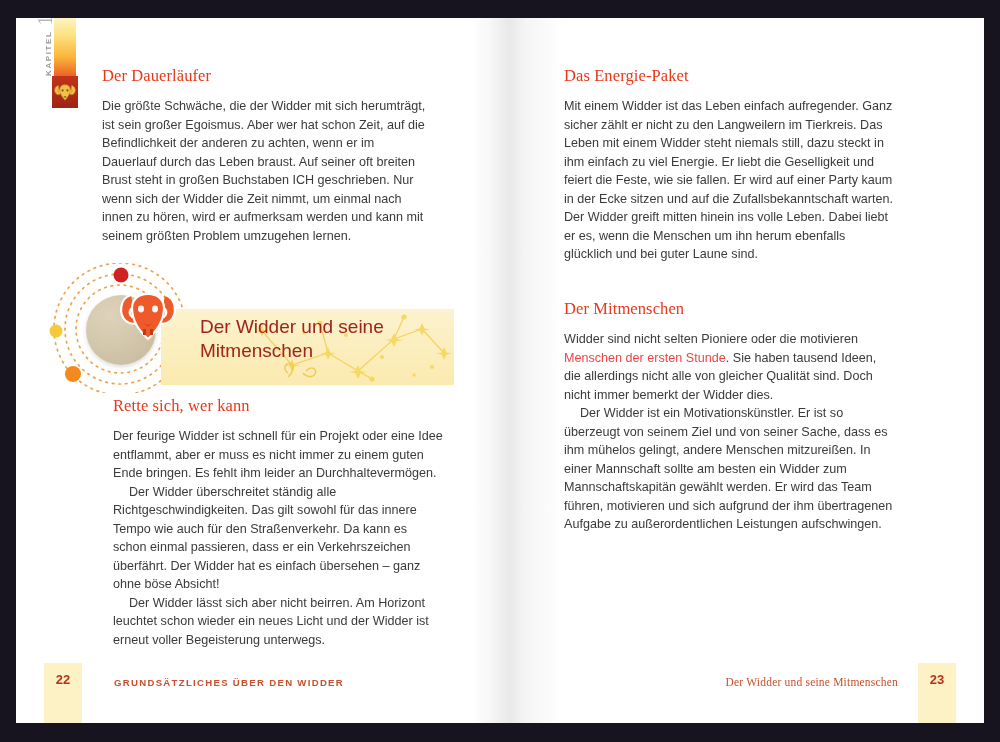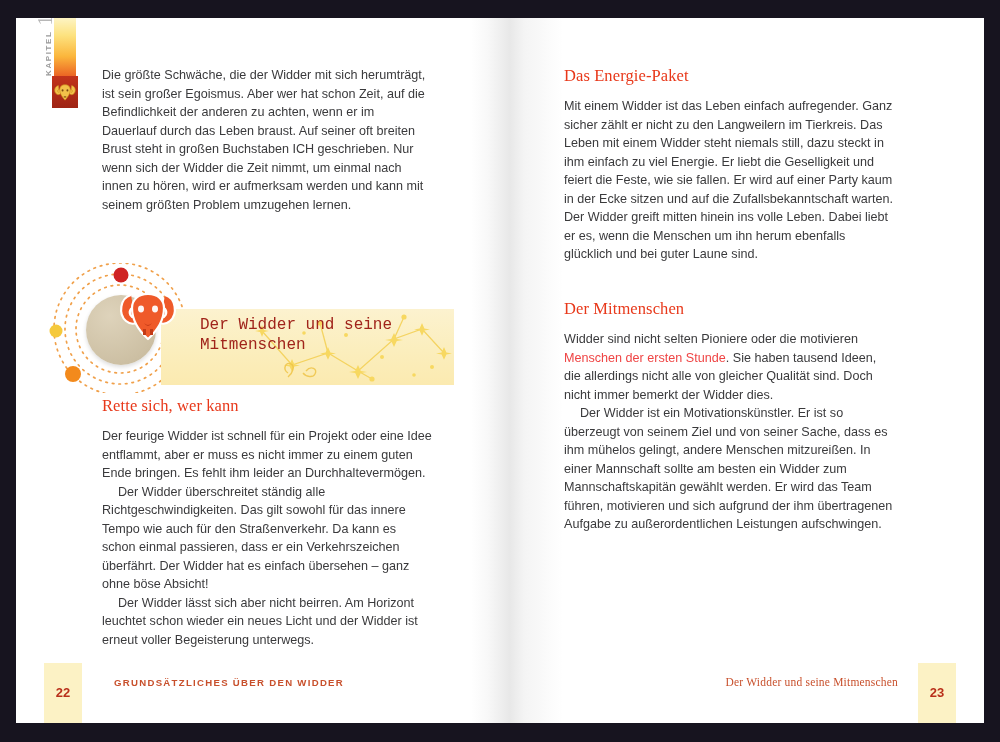--- a/index.html
+++ b/index.html
@@ -83,34 +83,34 @@
     box-shadow:0 2px 4px rgba(0,0,0,0.14);
   }
   .banner{
     position:absolute;left:127px;top:46px;width:293px;height:76px;
     background:linear-gradient(to bottom,#fcf2cf 0%,#fbeebd 55%,#fbeab0 100%);
     overflow:hidden;
   }
   .banner .consts{position:absolute;right:0;top:0;width:200px;height:76px;opacity:.95;}
   .banner-title{
     position:absolute;left:39px;top:6px;width:240px;
-    font-family:Liberation Mono, monospace;
-    font-size:16px;line-height:1.28;color:#a0241b;
+    font-family:Liberation Sans, sans-serif;
+    font-size:19px;line-height:1.28;color:#a0241b;
   }
   .ram-big{position:absolute;left:82px;top:20px;width:64px;height:64px;}
 
   
   .folio{
     position:absolute;bottom:0;width:38px;
     background:#fcf2c5;
     display:flex;align-items:flex-start;justify-content:center;
   }
   .folio span{
     font-size:13px;font-weight:700;color:#b9301a;
-    font-family:"Liberation Sans",sans-serif;padding-top:22px;
+    font-family:"Liberation Sans",sans-serif;padding-top:9px;
   }
   .folio-left{left:28px;height:60px;}
   .folio-right{right:28px;height:60px;}
   .runhead{
     position:absolute;bottom:35px;
     font-size:9.6px;color:#c8502c;white-space:nowrap;
   }
   .runhead-left{left:98px;letter-spacing:1.3px;font-weight:600;}
   .runhead-right{right:86px;font-family:"Liberation Serif",serif;font-size:11.5px;letter-spacing:.2px;}
 </style>
@@ -138,20 +138,21 @@
             </g>
           </svg>
         </div>
         <div class="chapter-label">
           <span class="chapter-word">KAPITEL</span>
           <span class="chapter-num">1</span>
         </div>
       </div>
 
       <div class="col col-left">
+        <h2 class="sec">Der Dauerläufer</h2>
         <p class="body">Die größte Schwäche, die der Widder mit sich herumträgt, ist sein großer Egoismus. Aber wer hat schon Zeit, auf die Befindlichkeit der anderen zu achten, wenn er im Dauerlauf durch das Leben braust. Auf seiner oft breiten Brust steht in großen Buchstaben ICH geschrieben. Nur wenn sich der Widder die Zeit nimmt, um einmal nach innen zu hören, wird er aufmerksam werden und kann mit seinem größten Problem umzugehen lernen.</p>
       </div>
 
       <div class="banner-wrap">
         <svg class="orbits" viewBox="0 0 150 130">
           <g fill="none" stroke="#f0a04a" stroke-width="1.7" stroke-linecap="round" stroke-dasharray="1.6 5">
             <circle cx="86" cy="66" r="44"></circle>
             <circle cx="86" cy="66" r="55"></circle>
             <circle cx="86" cy="66" r="66"></circle>
           </g>
@@ -208,21 +209,21 @@
             <ellipse cx="39" cy="26" rx="3" ry="3.4"></ellipse>
           </g>
           <g fill="#c23a16">
             <path d="M28 40 q4 4 8 0 q-4 6 -8 0 z"></path>
             <path d="M27 46 h3 v6 h-3 z"></path>
               <path d="M34 46 h3 v6 h-3 z"></path>
           </g>
         </svg>
       </div>
 
-      <div class="col col-left" style="top:378px;">
+      <div class="col col-left" style="top:378px;margin-left:11px;">
         <h2 class="sec">Rette sich, wer kann</h2>
         <p class="body">Der feurige Widder ist schnell für ein Projekt oder eine Idee entflammt, aber er muss es nicht immer zu einem guten Ende bringen. Es fehlt ihm leider an Durchhaltevermögen.</p>
         <p class="body">Der Widder überschreitet ständig alle Richtgeschwindigkeiten. Das gilt sowohl für das innere Tempo wie auch für den Straßenverkehr. Da kann es schon einmal passieren, dass er ein Verkehrszeichen überfährt. Der Widder hat es einfach übersehen – ganz ohne böse Absicht!</p>
         <p class="body">Der Widder lässt sich aber nicht beirren. Am Horizont leuchtet schon wieder ein neues Licht und der Widder ist erneut voller Begeisterung unterwegs.</p>
       </div>
 
       <div class="folio folio-left">
         <span>22</span>
       </div>
       <div class="runhead runhead-left">GRUNDSÄTZLICHES ÜBER DEN WIDDER</div>

